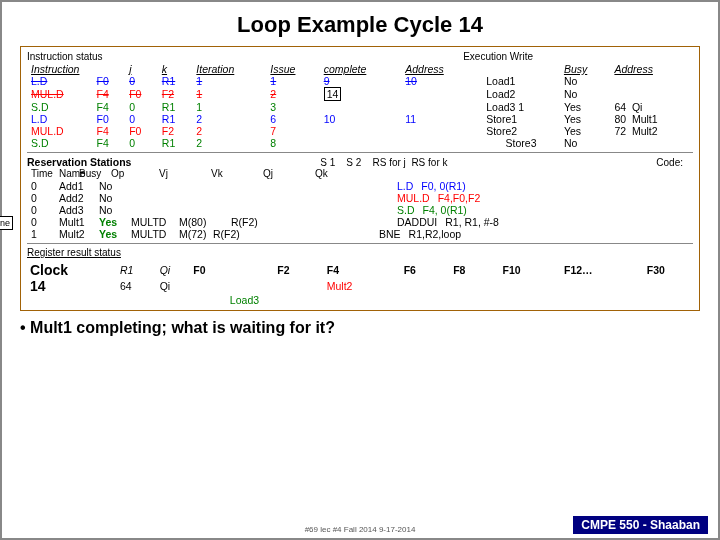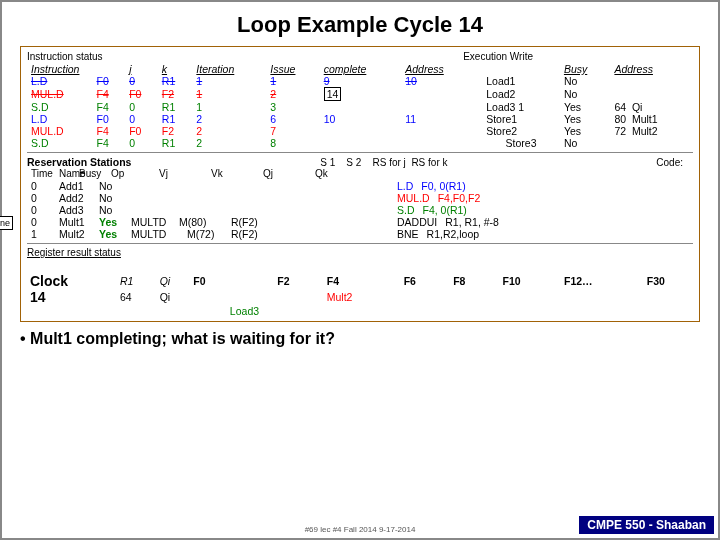--- a/index.html
+++ b/index.html
@@ -70,36 +70,36 @@
     .ex-done-label {
       background: #fff;
       border: 1px solid #000;
       font-size: 9px;
       padding: 1px 2px;
       white-space: nowrap;
     }
     .register-status {
       font-size: 10px;
       text-decoration: underline;
-      margin-bottom: 15px;
+      margin-bottom: 4px;
     }
     .clock-table td {
       padding: 0 3px;
       font-size: 10.5px;
     }
     .bullet-section {
       margin-top: 8px;
       font-size: 16px;
       font-weight: bold;
       color: #000;
     }
     .footer {
       position: absolute;
       bottom: 4px;
-      right: 4px;
+      right: 10px;
       background: #000080;
       color: #fff;
       font-size: 12px;
       font-weight: bold;
       padding: 2px 8px;
     }
     .footer-sub {
       position: absolute;
       bottom: 4px;
       left: 50%;
@@ -294,21 +294,21 @@
       <span style="width:52px;"></span>
       <span style="width:52px;"></span>
       <span style="margin-left:10px;">DADDUI</span>
       <span style="margin-left:8px;">R1, R1, #-8</span>
     </div>
     <div style="display:flex; align-items:center; font-size:10.5px; margin-left:4px;">
       <span style="width:28px;">1</span>
       <span style="width:40px;">Mult2</span>
       <span style="width:32px; color:green; font-weight:bold;">Yes</span>
       <span style="width:48px;">MULTD</span>
-      <span style="width:44px;margin-left:8px;">M(72)</span>
+      <span style="width:34px;">M(72)</span>
       <span style="width:52px;">R(F2)</span>
       <span style="width:52px;"></span>
       <span style="width:52px;"></span>
       <span style="margin-left:10px;">BNE</span>
       <span style="margin-left:8px;">R1,R2,loop</span>
     </div>
 
     <div class="section-divider"></div>
 
     <div class="register-status">Register result status</div>

